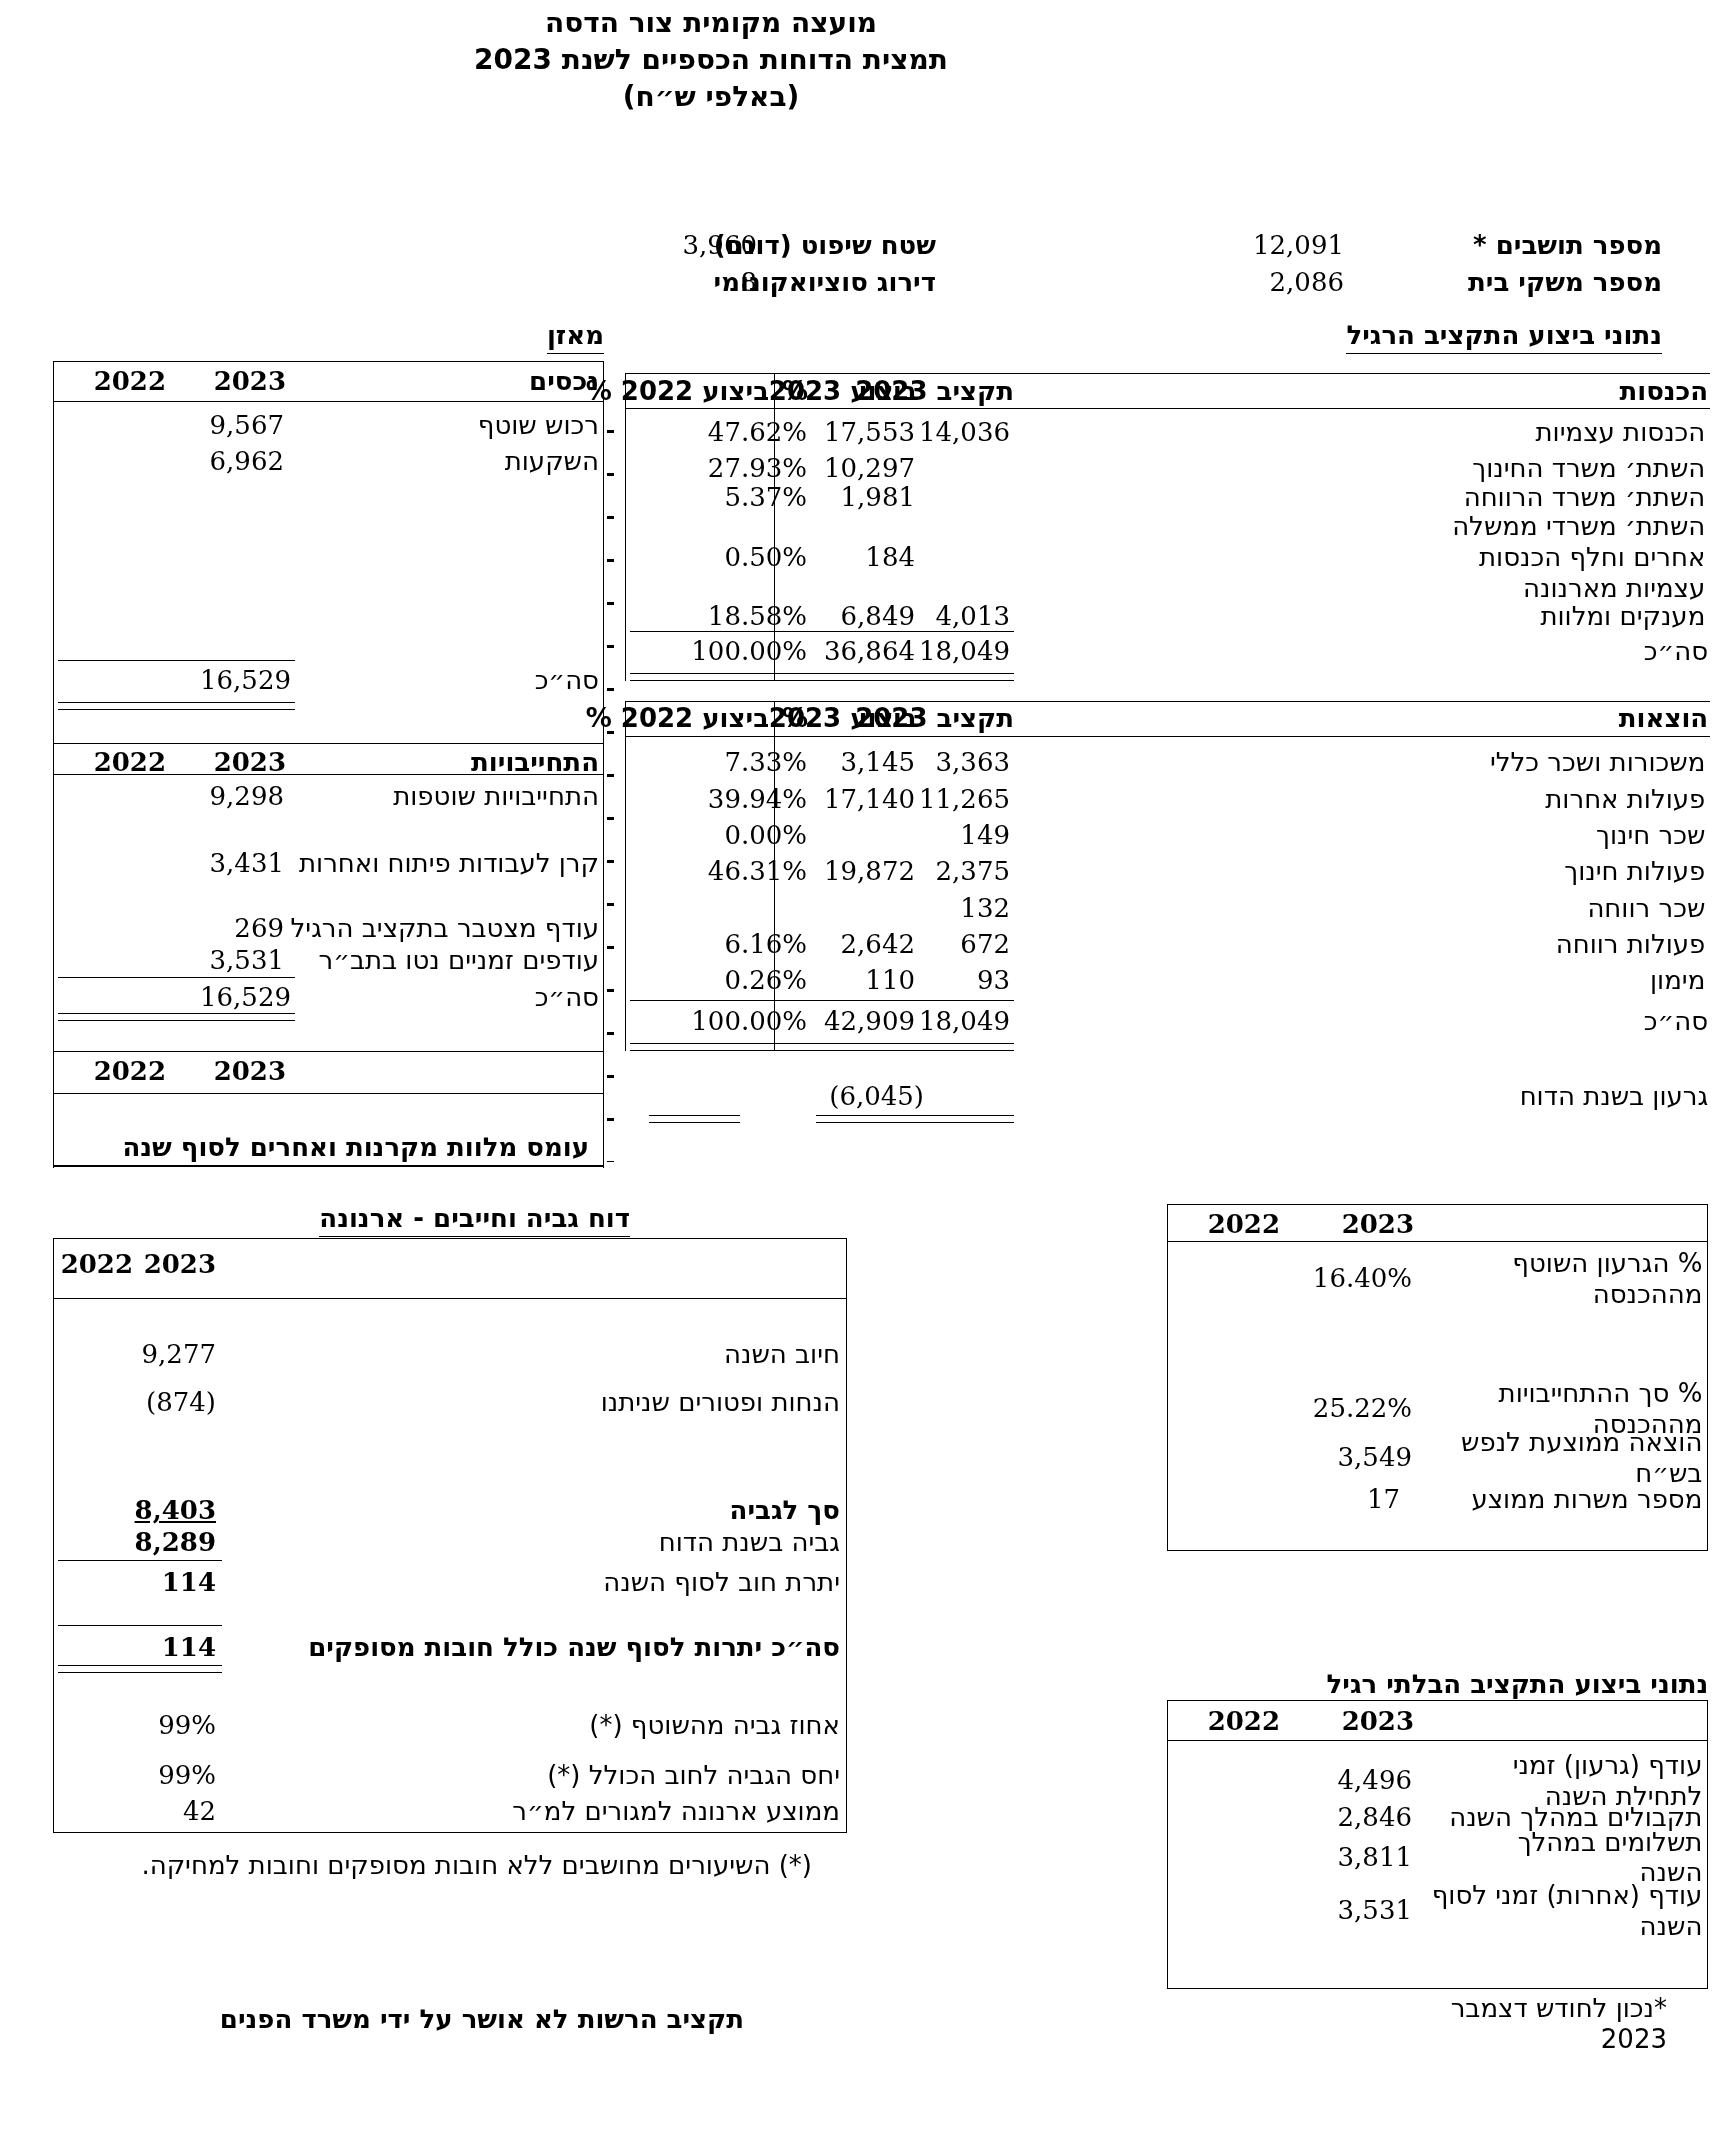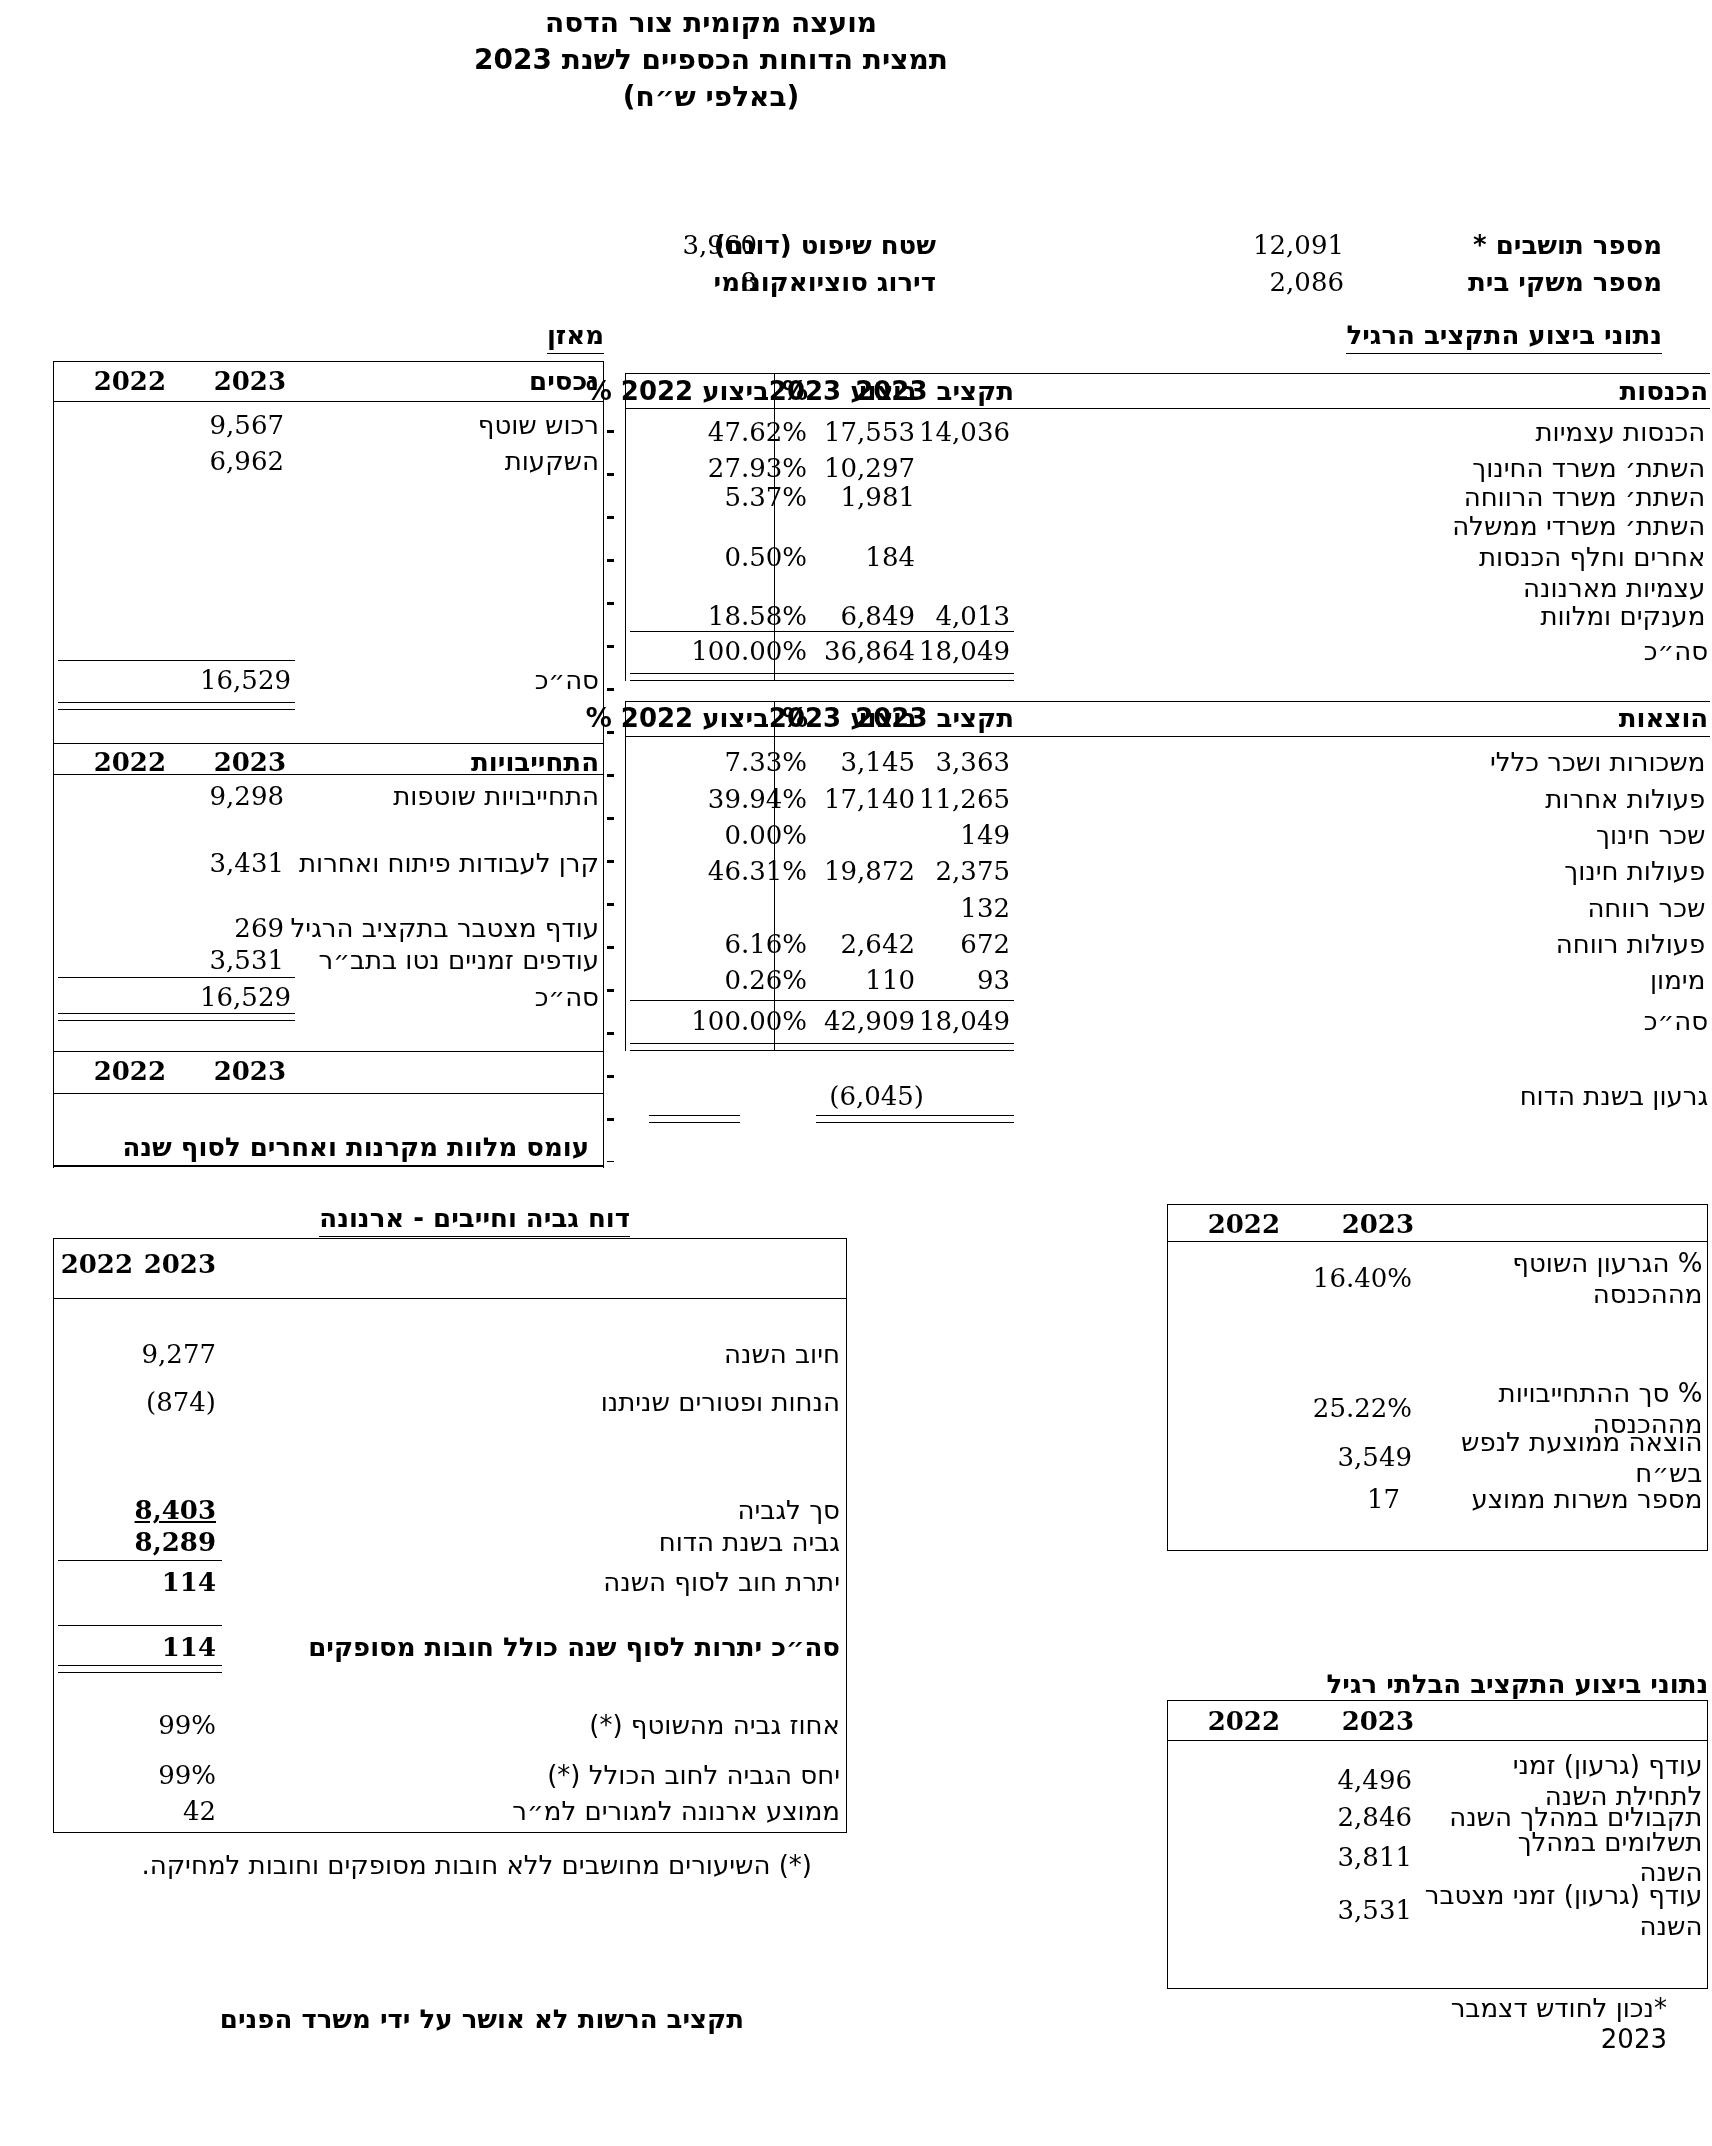--- a/index.html
+++ b/index.html
@@ -179,21 +179,21 @@
     <span class="abs num" style="right: 1421px; top: 983px;">16,529</span>
     <span class="abs b num" style="right: 1546px; top: 1057px;">2022</span>
     <span class="abs b num" style="right: 1426px; top: 1057px;">2023</span>
     <span class="abs b" style="right: 1123px; top: 1133px;">עומס מלוות מקרנות ואחרים לסוף שנה</span>
     <span class="abs b num" style="right: 1579px; top: 1250px;">2022</span>
     <span class="abs b num" style="right: 1496px; top: 1250px;">2023</span>
     <span class="abs" style="right: 872px; top: 1340px;">חיוב השנה</span>
     <span class="abs num" style="right: 1496px; top: 1340px;">9,277</span>
     <span class="abs" style="right: 872px; top: 1388px;">הנחות ופטורים שניתנו</span>
     <span class="abs num" style="right: 1496px; top: 1388px;">(874)</span>
-    <span class="abs" style="right: 872px; top: 1496px;">סך לגביה</span>
+    <span class="abs" style="right: 872px; top: 1496px; font-weight: bold;">סך לגביה</span>
     <span class="abs num b" style="right: 1496px; top: 1496px; text-decoration: underline;">8,403</span>
     <span class="abs" style="right: 872px; top: 1528px;">גביה בשנת הדוח</span>
     <span class="abs num b" style="right: 1496px; top: 1528px;">8,289</span>
     <span class="abs" style="right: 872px; top: 1568px;">יתרת חוב לסוף השנה</span>
     <span class="abs num b" style="right: 1496px; top: 1568px;">114</span>
     <span class="abs b" style="right: 872px; top: 1633px;">סה״כ יתרות לסוף שנה כולל חובות מסופקים</span>
     <span class="abs num b" style="right: 1496px; top: 1633px;">114</span>
     <span class="abs" style="right: 872px; top: 1711px;">אחוז גביה מהשוטף (*)</span>
     <span class="abs num" style="right: 1496px; top: 1711px;">99%</span>
     <span class="abs" style="right: 872px; top: 1761px;">יחס הגביה לחוב הכולל (*)</span>
@@ -216,17 +216,17 @@
     <span class="abs b num" style="right: 432px; top: 1707px;">2022</span>
     <span class="abs b num" style="right: 298px; top: 1707px;">2023</span>
     <span class="abs" style="right: 9.6px; top: 1751px;">עודף (גרעון) זמני</span>
     <span class="abs" style="right: 9.6px; top: 1782px;">לתחילת השנה</span>
     <span class="abs num" style="right: 300px; top: 1766px;">4,496</span>
     <span class="abs" style="right: 9.6px; top: 1803px;">תקבולים במהלך השנה</span>
     <span class="abs num" style="right: 300px; top: 1803px;">2,846</span>
     <span class="abs" style="right: 9.6px; top: 1828px;">תשלומים במהלך</span>
     <span class="abs" style="right: 9.6px; top: 1858px;">השנה</span>
     <span class="abs num" style="right: 300px; top: 1843px;">3,811</span>
-    <span class="abs" style="right: 9.6px; top: 1881px;">עודף (גרעון) זמני מצטבר</span>
+    <span class="abs" style="right: 9.6px; top: 1881px;">עודף (אחרות) זמני לסוף</span>
     <span class="abs" style="right: 9.6px; top: 1912px;">השנה</span>
     <span class="abs num" style="right: 300px; top: 1896px;">3,531</span>
   </div>
 
 
 </body></html>

